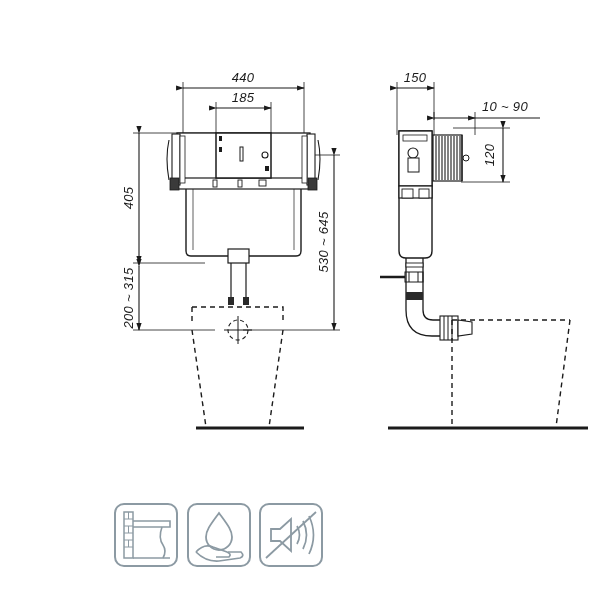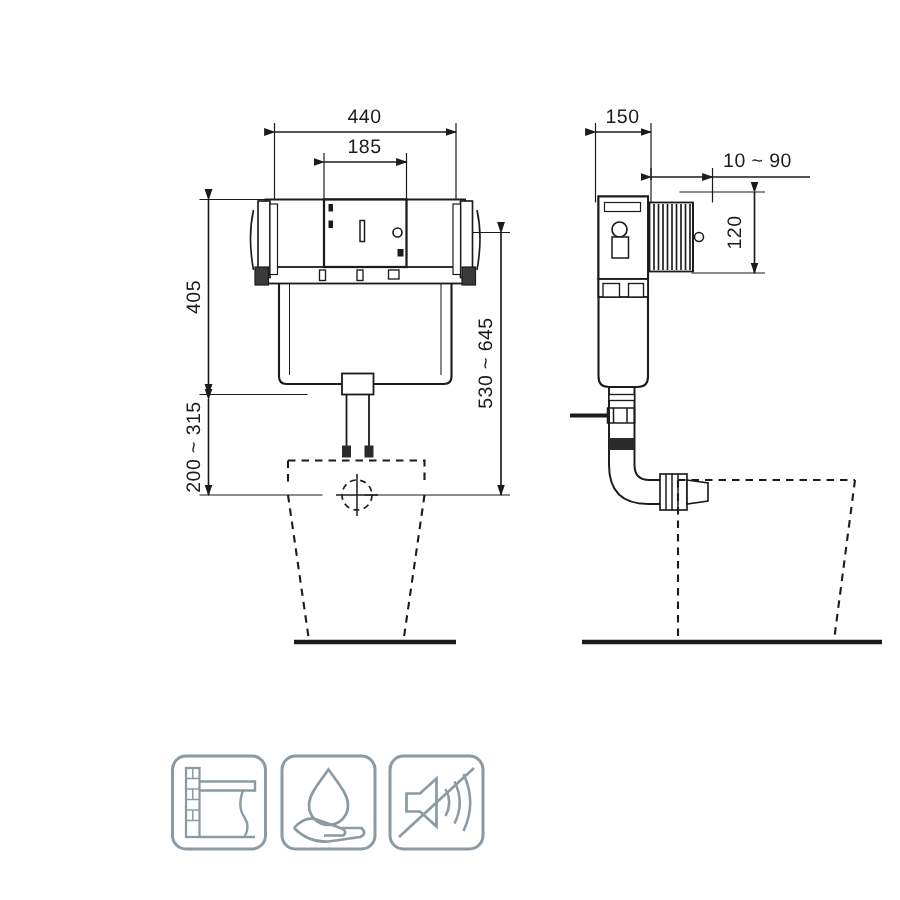--- a/index.html
+++ b/index.html
@@ -11,20 +11,21 @@
     width: 600px;
     height: 600px;
     font-family: "Liberation Sans", sans-serif;
     overflow: hidden;
     position: relative;
   }
   #drawing-root {
     width: 600px;
     height: 600px;
     position: relative;
+    font-style: italic;
   }
   svg {
     display: block;
   }
   .dim-text {
     font-family: "Liberation Sans", sans-serif;
     font-size: 13px;
     fill: #1b1b1b;
     letter-spacing: 0.3px;
   }

